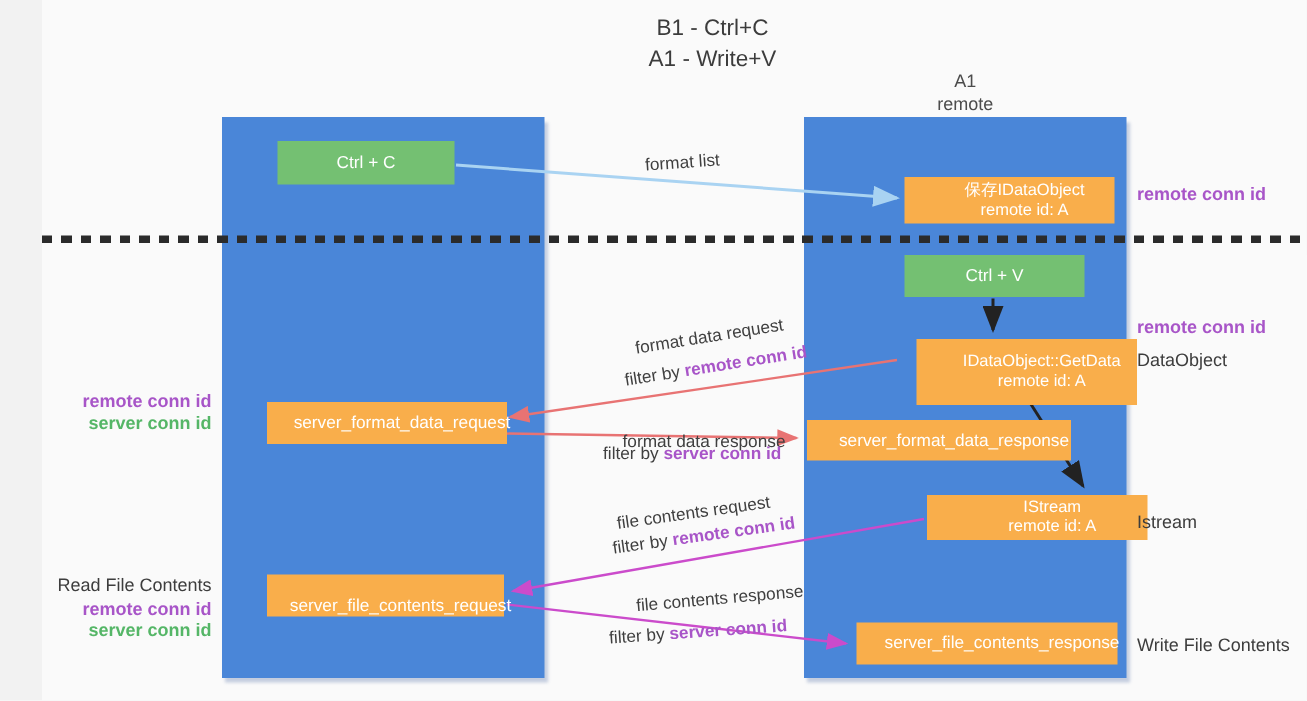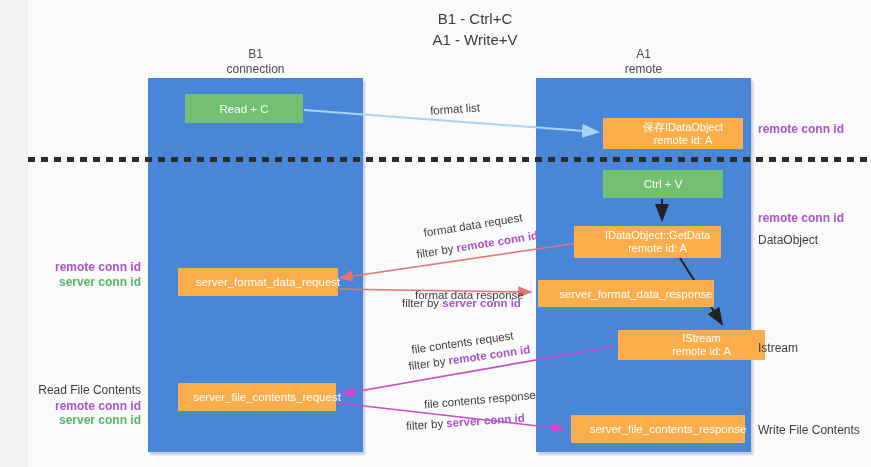--- a/index.html
+++ b/index.html
@@ -38,24 +38,20 @@
 </head>
 <body>
 
 <div id="canvas">
 
   <div class="title">
     <div>B1 - Ctrl+C</div>
     <div>A1 - Write+V</div>
   </div>
 
-  <div class="lane-header" style="left:120px;">
-    <div>B1</div>
-    <div>connection</div>
-  </div>
   <div class="lane-header" style="left:508px;">
     <div>A1</div>
     <div>remote</div>
   </div>
 
   <div class="lane" style="left:120px;"></div>
   <div class="lane" style="left:508px;"></div>
 
   <div class="dashline"></div>
 
@@ -77,51 +73,51 @@
     <line x1="276" y1="110" x2="570" y2="132" stroke="#a9d3f2" stroke-width="2" marker-end="url(#m-blue)"></line>
     <line x1="634" y1="199" x2="634" y2="220" stroke="#222222" stroke-width="2" marker-end="url(#m-black)"></line>
     <line x1="570" y1="240" x2="312" y2="278" stroke="#e87373" stroke-width="1.6" marker-end="url(#m-red)"></line>
     <line x1="308" y1="289" x2="503" y2="292" stroke="#e87373" stroke-width="1.6" marker-end="url(#m-red)"></line>
     <line x1="652" y1="258" x2="694" y2="324" stroke="#222222" stroke-width="2" marker-end="url(#m-black)"></line>
     <line x1="588" y1="346" x2="314" y2="394" stroke="#cb4bcb" stroke-width="1.6" marker-end="url(#m-mag)"></line>
     <line x1="310" y1="403" x2="536" y2="429" stroke="#cb4bcb" stroke-width="1.6" marker-end="url(#m-mag)"></line>
   </svg>
 
   <div class="node green" style="left:157px;top:94px;width:118px;height:29px;">
-    <span>Read + C</span>
+    <span>Ctrl + C</span>
   </div>
 
   <div class="node orange" style="left:575px;top:118px;width:120px;height:31px;font-size:11px;line-height:13px;">
     <span>保存IDataObject</span>
     <span>remote id: A</span>
   </div>
 
   <div class="node green" style="left:575px;top:170px;width:120px;height:28px;">
     <span>Ctrl + V</span>
   </div>
 
-  <div class="node orange" style="left:546px;top:226px;width:127px;height:32px;font-size:11px;line-height:13px;">
+  <div class="node orange" style="left:583px;top:226px;width:127px;height:44px;font-size:11px;line-height:13px;">
     <span>IDataObject::GetData</span>
     <span>remote id: A</span>
   </div>
 
   <div class="node orange" style="left:150px;top:268px;width:140px;height:28px;">
     <span>server_format_data_request</span>
   </div>
 
   <div class="node orange" style="left:510px;top:280px;width:156px;height:27px;">
     <span>server_format_data_response</span>
   </div>
 
   <div class="node orange" style="left:590px;top:330px;width:127px;height:30px;font-size:11px;line-height:13px;">
     <span>IStream</span>
     <span>remote id: A</span>
   </div>
 
-  <div class="node orange" style="left:150px;top:383px;width:138px;height:28px;">
+  <div class="node orange" style="left:150px;top:383px;width:138px;height:28px;justify-content:flex-end;">
     <span>server_file_contents_request</span>
   </div>
 
   <div class="node orange" style="left:543px;top:415px;width:154px;height:28px;">
     <span>server_file_contents_response</span>
   </div>
 
   <div class="flow-label" style="left:382px;top:103px;width:90px;transform:rotate(-4deg);">
     <span>format list</span>
   </div>

